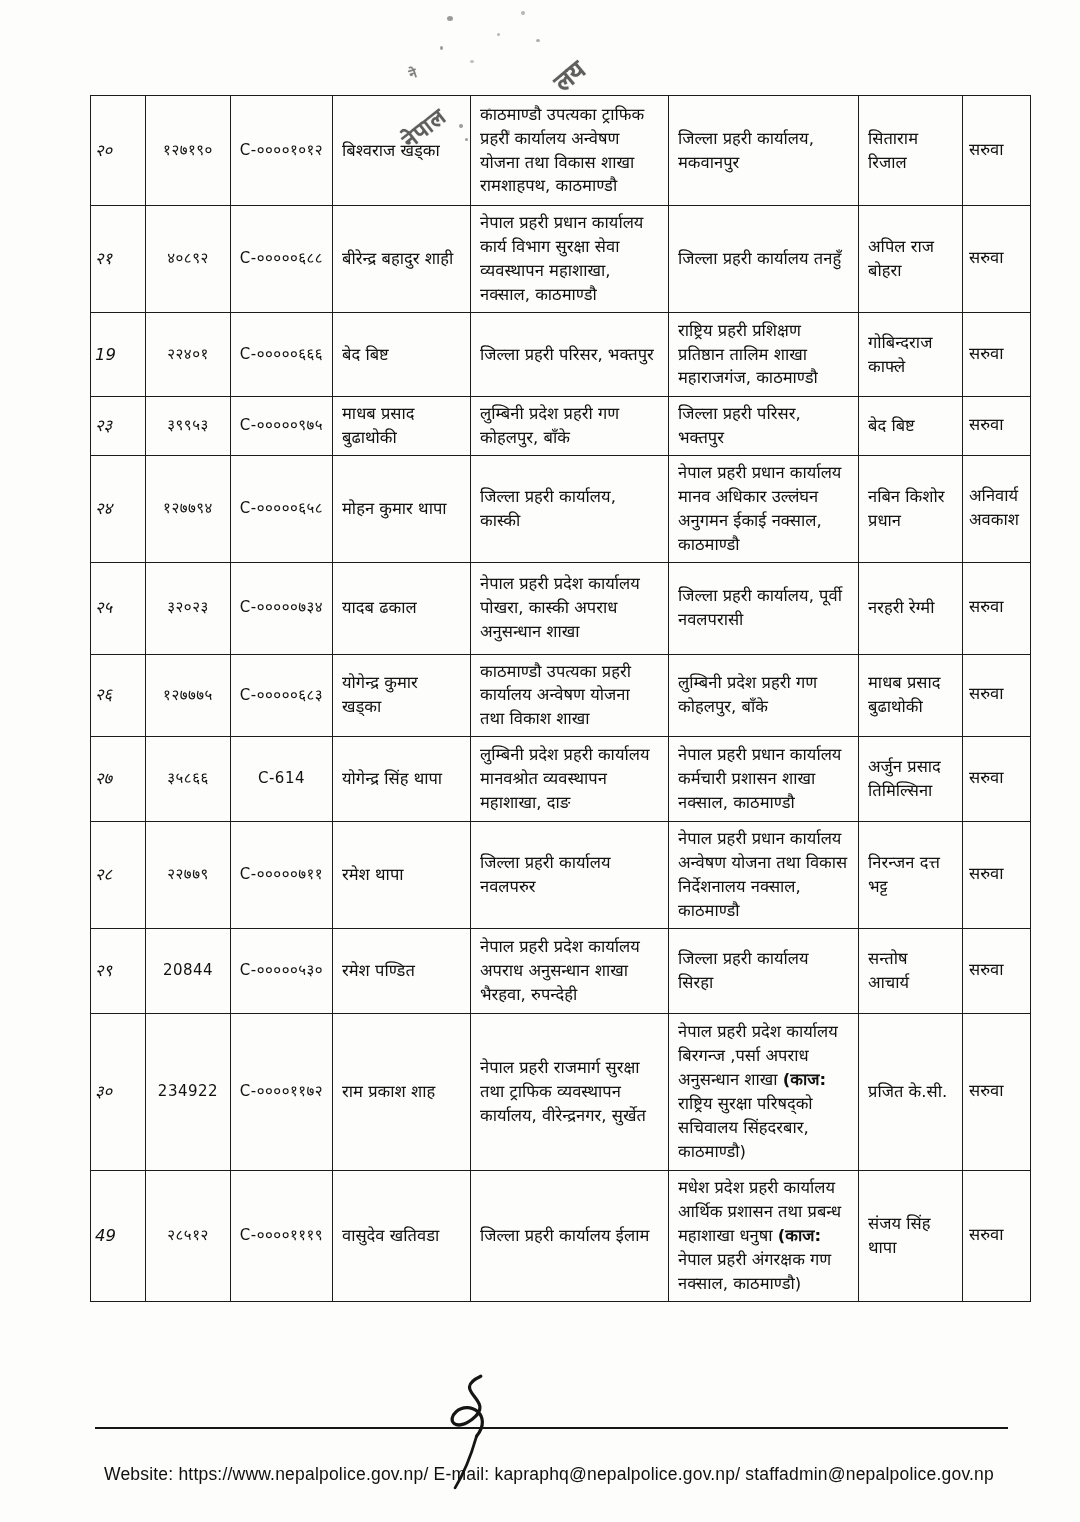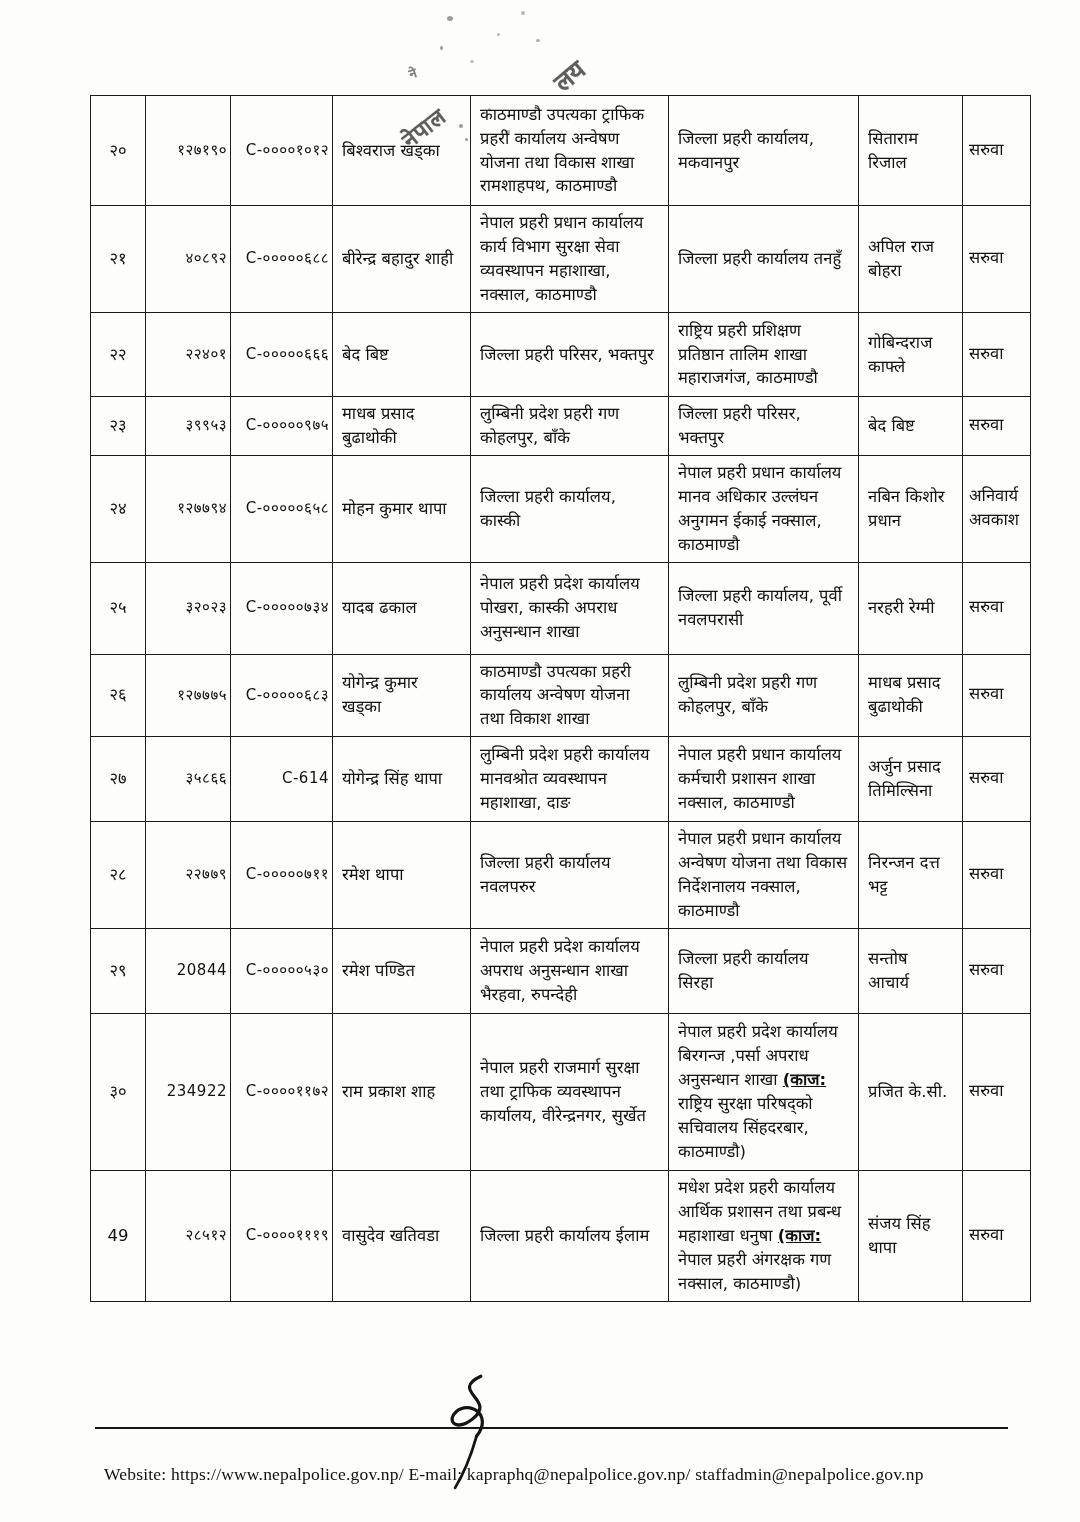--- a/index.html
+++ b/index.html
@@ -26,24 +26,24 @@
   }
   .doc-table col.c-sn{width:55px}
   .doc-table col.c-emp{width:85px}
   .doc-table col.c-code{width:102px}
   .doc-table col.c-name{width:138px}
   .doc-table col.c-from{width:198px}
   .doc-table col.c-to{width:190px}
   .doc-table col.c-repl{width:104px}
   .doc-table col.c-status{width:68px}
 
-  .doc-table td.t-center{text-align:center;padding:4px 4px;}
-  .doc-table td.t-num{text-align:right;font-size:15px;letter-spacing:.5px;padding:4px 3px;}
+  .doc-table td.t-center{padding:4px 4px;font-style:italic;}
+  .doc-table td.t-num{text-align:center;font-size:15px;letter-spacing:.5px;padding:4px 3px;}
   .doc-table td.t-status{padding:4px 6px;font-family:Liberation Mono, monospace;}
-  .doc-table b{font-weight:700;text-decoration:underline;}
+  .doc-table b{font-weight:700;}
 
   
   .doc-table tbody tr:nth-child(1){height:110px}
   .doc-table tbody tr:nth-child(2){height:107px}
   .doc-table tbody tr:nth-child(3){height:84px}
   .doc-table tbody tr:nth-child(4){height:54px}
   .doc-table tbody tr:nth-child(5){height:105px}
   .doc-table tbody tr:nth-child(6){height:92px}
   .doc-table tbody tr:nth-child(7){height:81px}
   .doc-table tbody tr:nth-child(8){height:85px}
@@ -61,21 +61,21 @@
   .wm-small{left:409px;top:64px;font-size:13px;transform:rotate(-18deg);opacity:.65;}
   .speck{position:absolute;background:#4a4a4a;border-radius:50%;opacity:.55;}
 
   
   .footer-rule{
     position:absolute;left:95px;top:1427px;width:913px;height:0;
     border-top:2.2px solid #171717;
   }
   .footer-text{
     position:absolute;left:104px;top:1464px;width:900px;
-    font-family:Liberation Serif, serif;
+    font-family:Liberation Sans, sans-serif;
     font-size:17.5px;color:#101010;letter-spacing:.2px;
   }
   .signature{position:absolute;left:428px;top:1372px;width:82px;height:118px;}
 </style>
 </head>
 <body>
 
 <div class="page">
 
   <div class="wm wm-small">ने</div>
@@ -119,21 +119,21 @@
           <td class="t-center">२१</td>
           <td class="t-num">४०८९२</td>
           <td class="t-num">C-०००००६८८</td>
           <td>बीरेन्द्र बहादुर शाही</td>
           <td>नेपाल प्रहरी प्रधान कार्यालय कार्य विभाग सुरक्षा सेवा व्यवस्थापन महाशाखा, नक्साल, काठमाण्डौ</td>
           <td>जिल्ला प्रहरी कार्यालय तनहुँ</td>
           <td>अपिल राज बोहरा</td>
           <td class="t-status">सरुवा</td>
         </tr>
         <tr>
-          <td class="t-center">२२</td>
+          <td class="t-center">19</td>
           <td class="t-num">२२४०१</td>
           <td class="t-num">C-०००००६६६</td>
           <td>बेद बिष्ट</td>
           <td>जिल्ला प्रहरी परिसर, भक्तपुर</td>
           <td>राष्ट्रिय प्रहरी प्रशिक्षण प्रतिष्ठान तालिम शाखा महाराजगंज, काठमाण्डौ</td>
           <td>गोबिन्दराज काफ्ले</td>
           <td class="t-status">सरुवा</td>
         </tr>
         <tr>
           <td class="t-center">२३</td>

